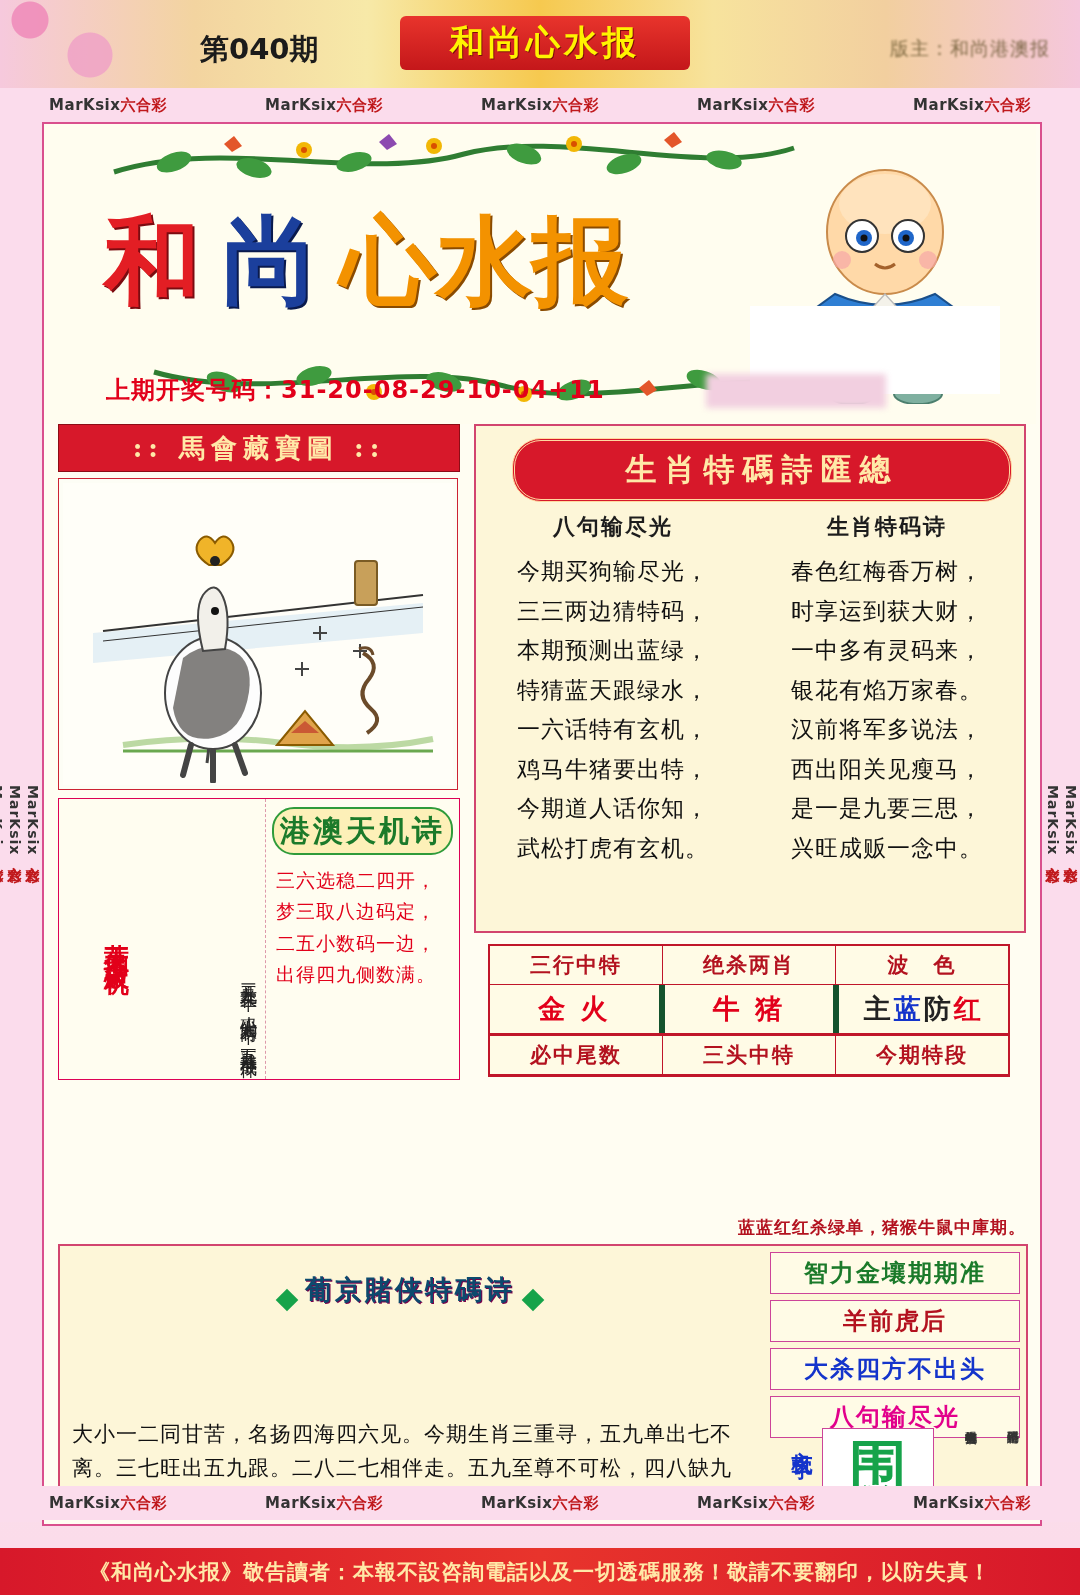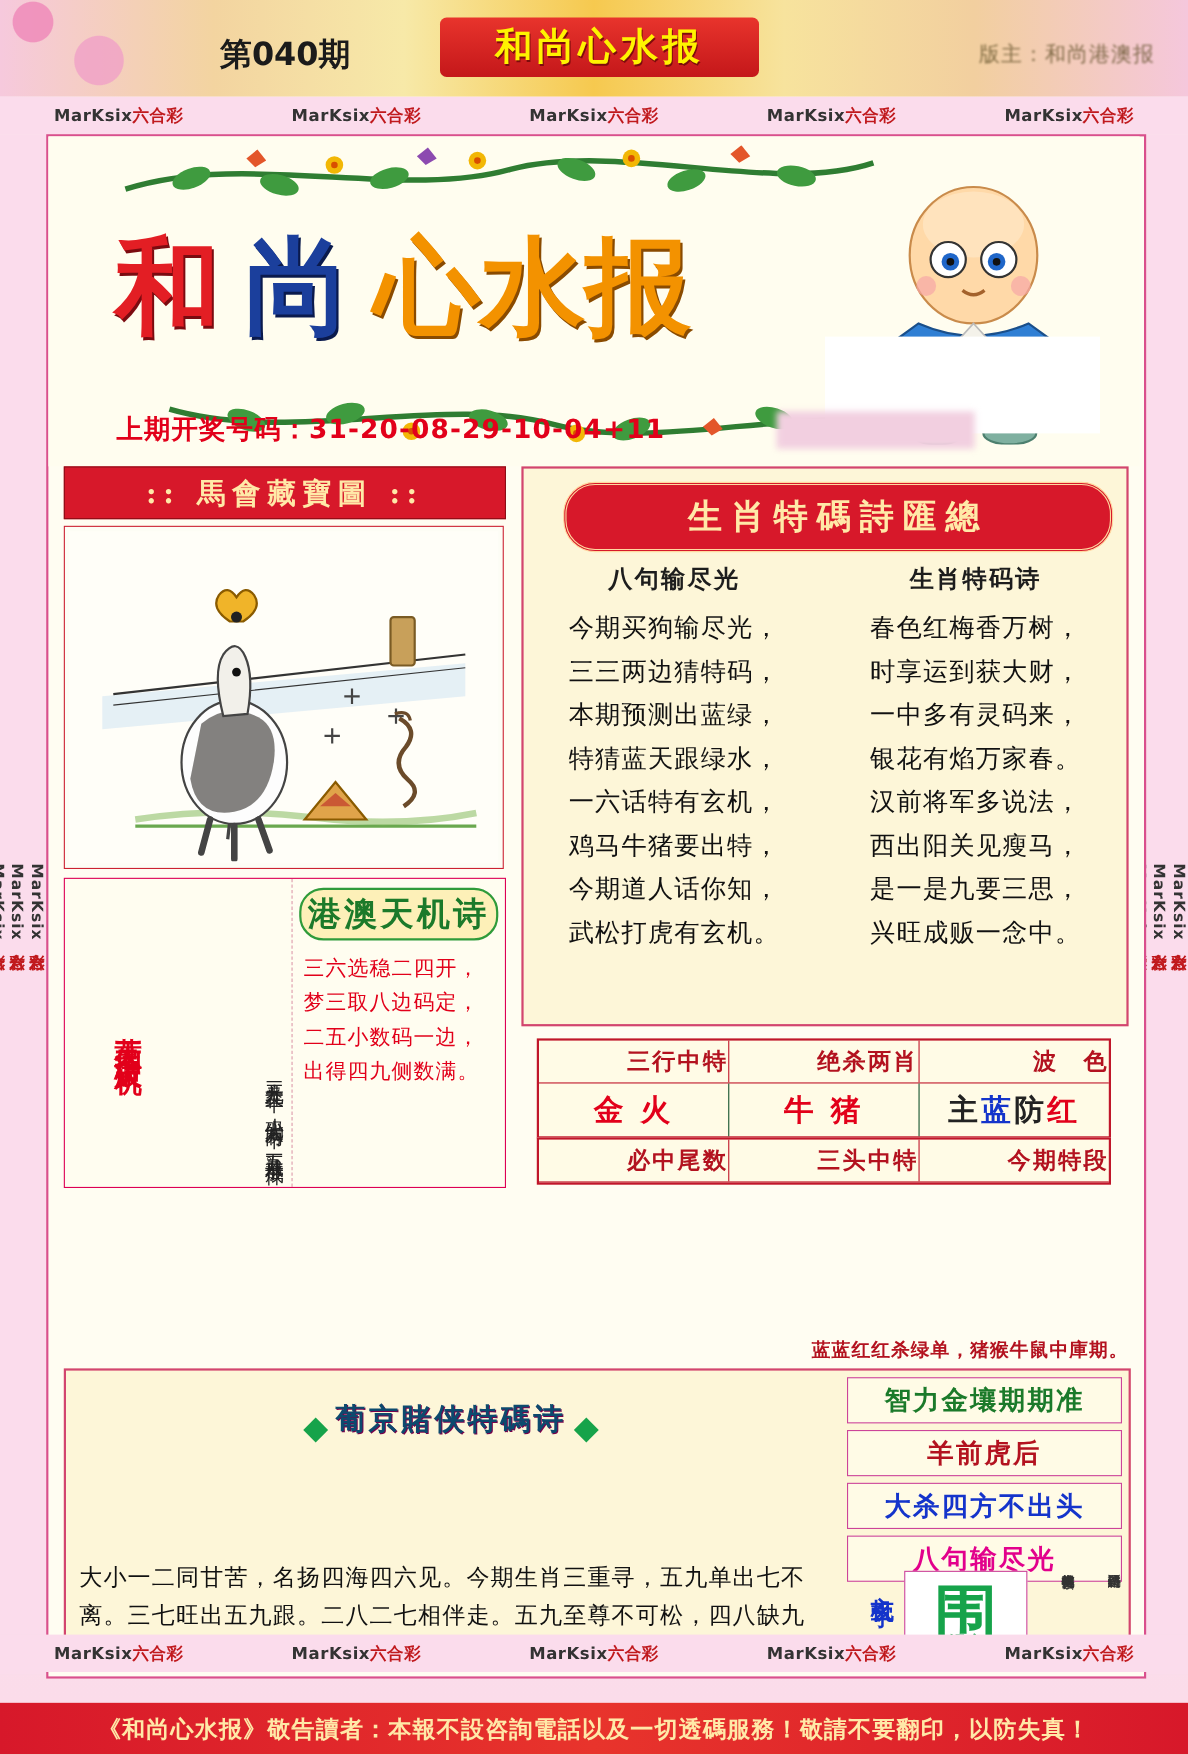--- a/index.html
+++ b/index.html
@@ -150,25 +150,25 @@
   .poemCols{position:absolute;left:0;top:86px;width:548px;display:flex;}
   .poemCol{flex:1;text-align:center;}
   .poemHead{font-size:22px;color:#1d1d1d;font-weight:bold;letter-spacing:2px;margin-bottom:10px;
     font-family:"DejaVu Serif","Liberation Serif",serif;text-align:center;}
   .poemLine{font-size:23px;color:#111;line-height:1.72;letter-spacing:1px;
     font-family:"DejaVu Serif","Liberation Serif",serif;}
 
   .tbl{position:absolute;left:14px;width:518px;border:2px solid #c0162a;background:#fffbe6;}
   .tblRowHead{display:flex;border-bottom:1px solid #c0162a;}
   .tblRowVal{display:flex;}
-  .cellH{flex:1;text-align:right;font-size:21px;font-weight:bold;color:#b3121f;padding:5px 0;letter-spacing:2px;
+  .cellH{flex:1;text-align:center;font-size:21px;font-weight:bold;color:#b3121f;padding:5px 0;letter-spacing:2px;
     font-family:"DejaVu Serif","Liberation Serif",serif;border-right:1px solid #c0162a;}
   .cellH:last-child{border-right:none;}
   .cellV{flex:1;text-align:center;font-size:27px;font-weight:bold;padding:6px 0;letter-spacing:3px;
-    font-family:"DejaVu Serif","Liberation Serif",serif;border-right:1px solid #14532d;color:#e2001a;}
+    font-family:"DejaVu Serif","Liberation Serif",serif;border-right:6px solid #14532d;color:#e2001a;}
   .cellV:last-child{border-right:none;}
   .blue{color:#1434cb;}
   .red{color:#e2001a;}
   .dark{color:#222;}
 
   .note{
     position:absolute;right:14px;top:1092px;width:530px;text-align:right;
     font-size:17px;color:#b3121f;letter-spacing:1px;font-weight:bold;
     font-family:"DejaVu Serif","Liberation Serif",serif;
   }

